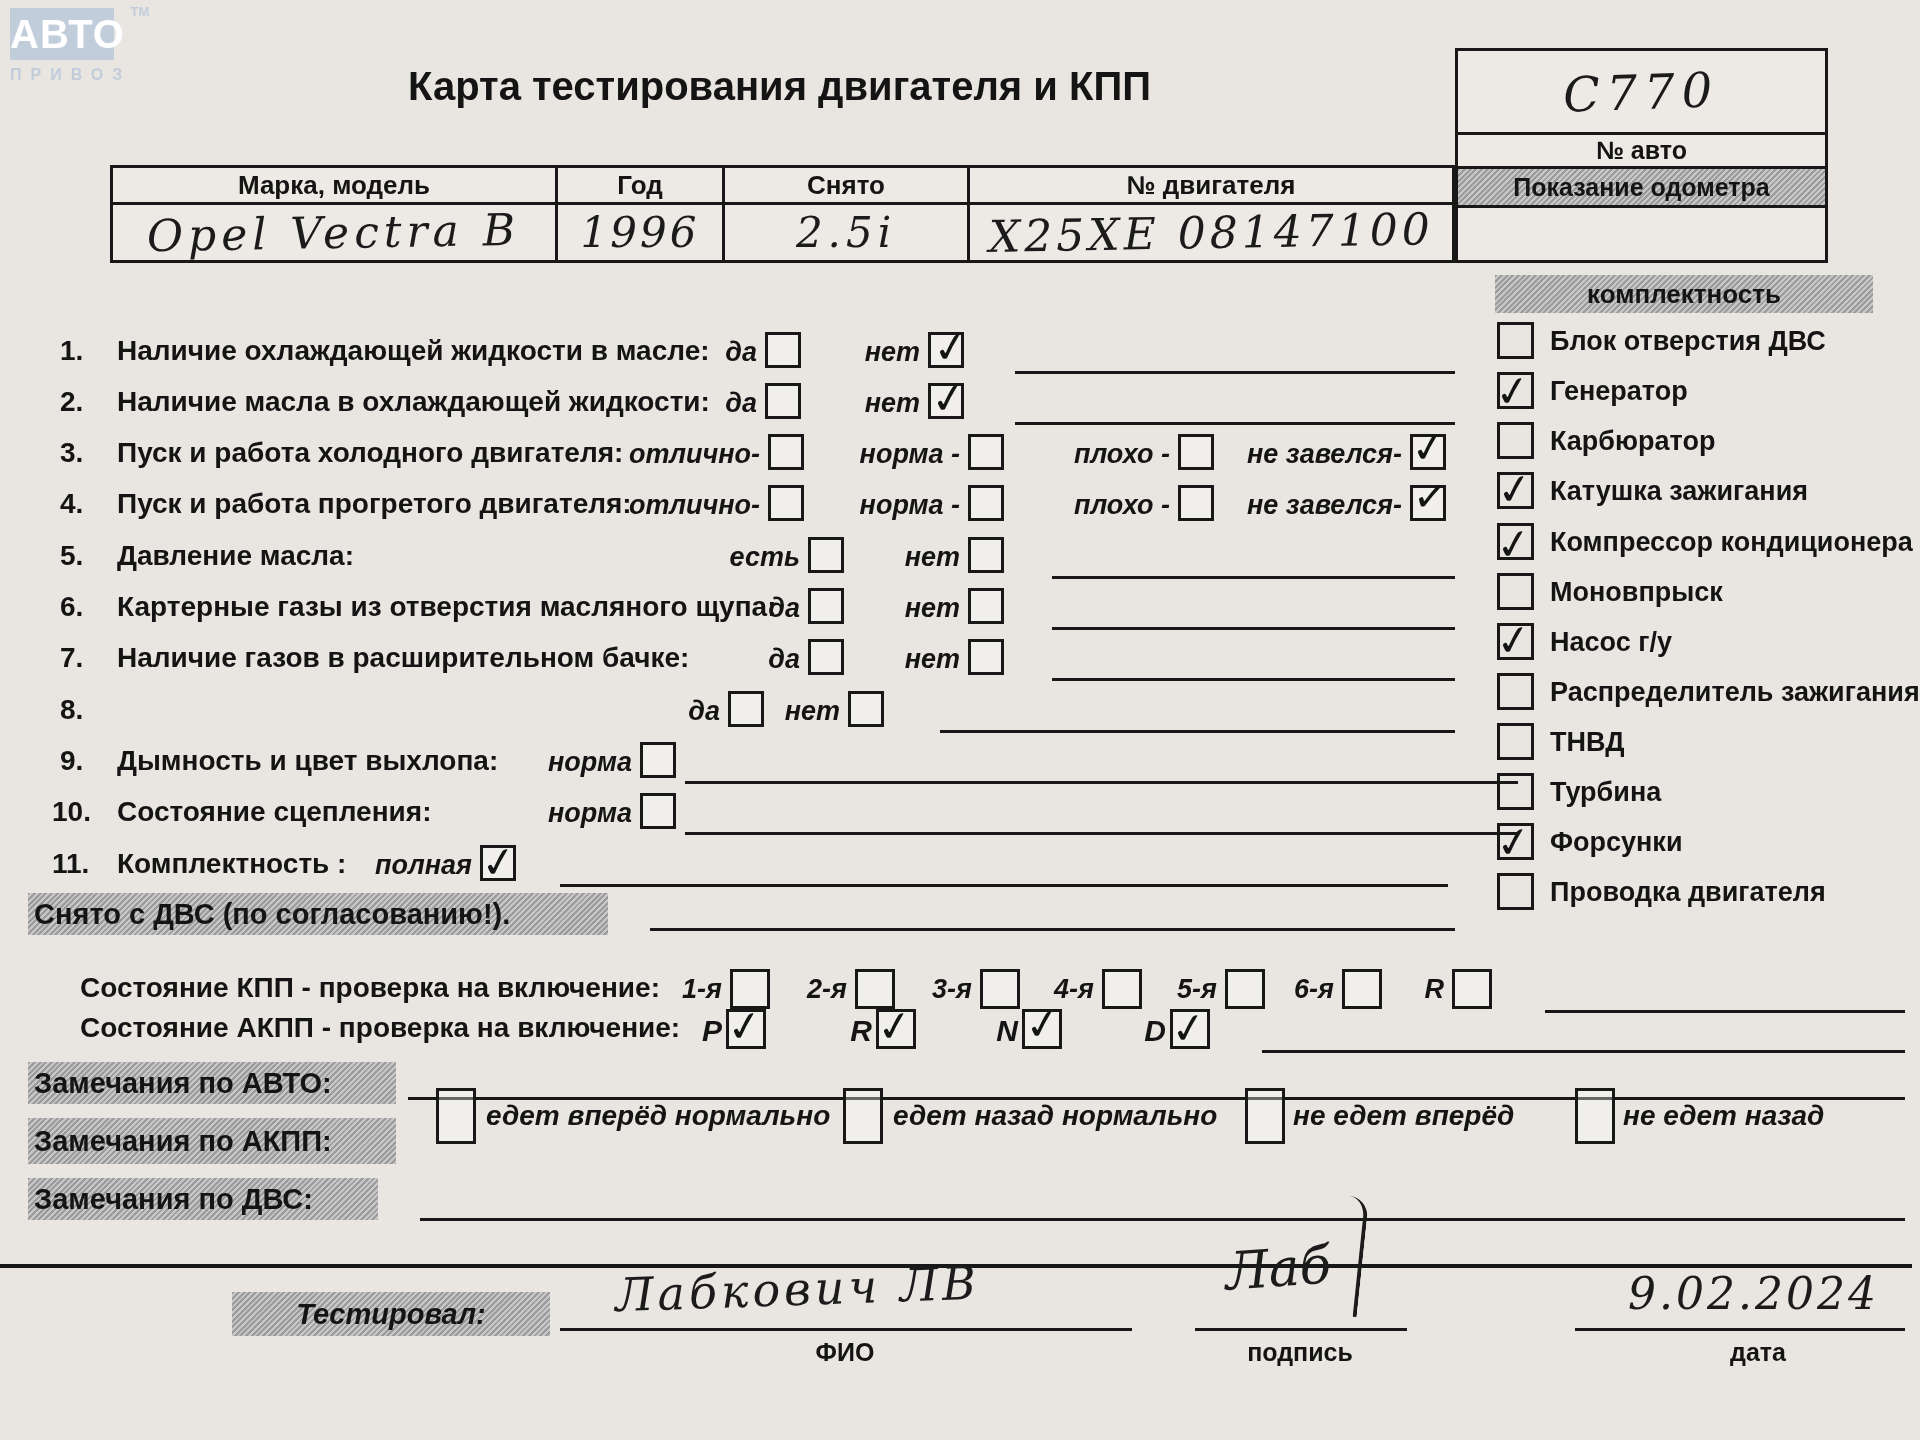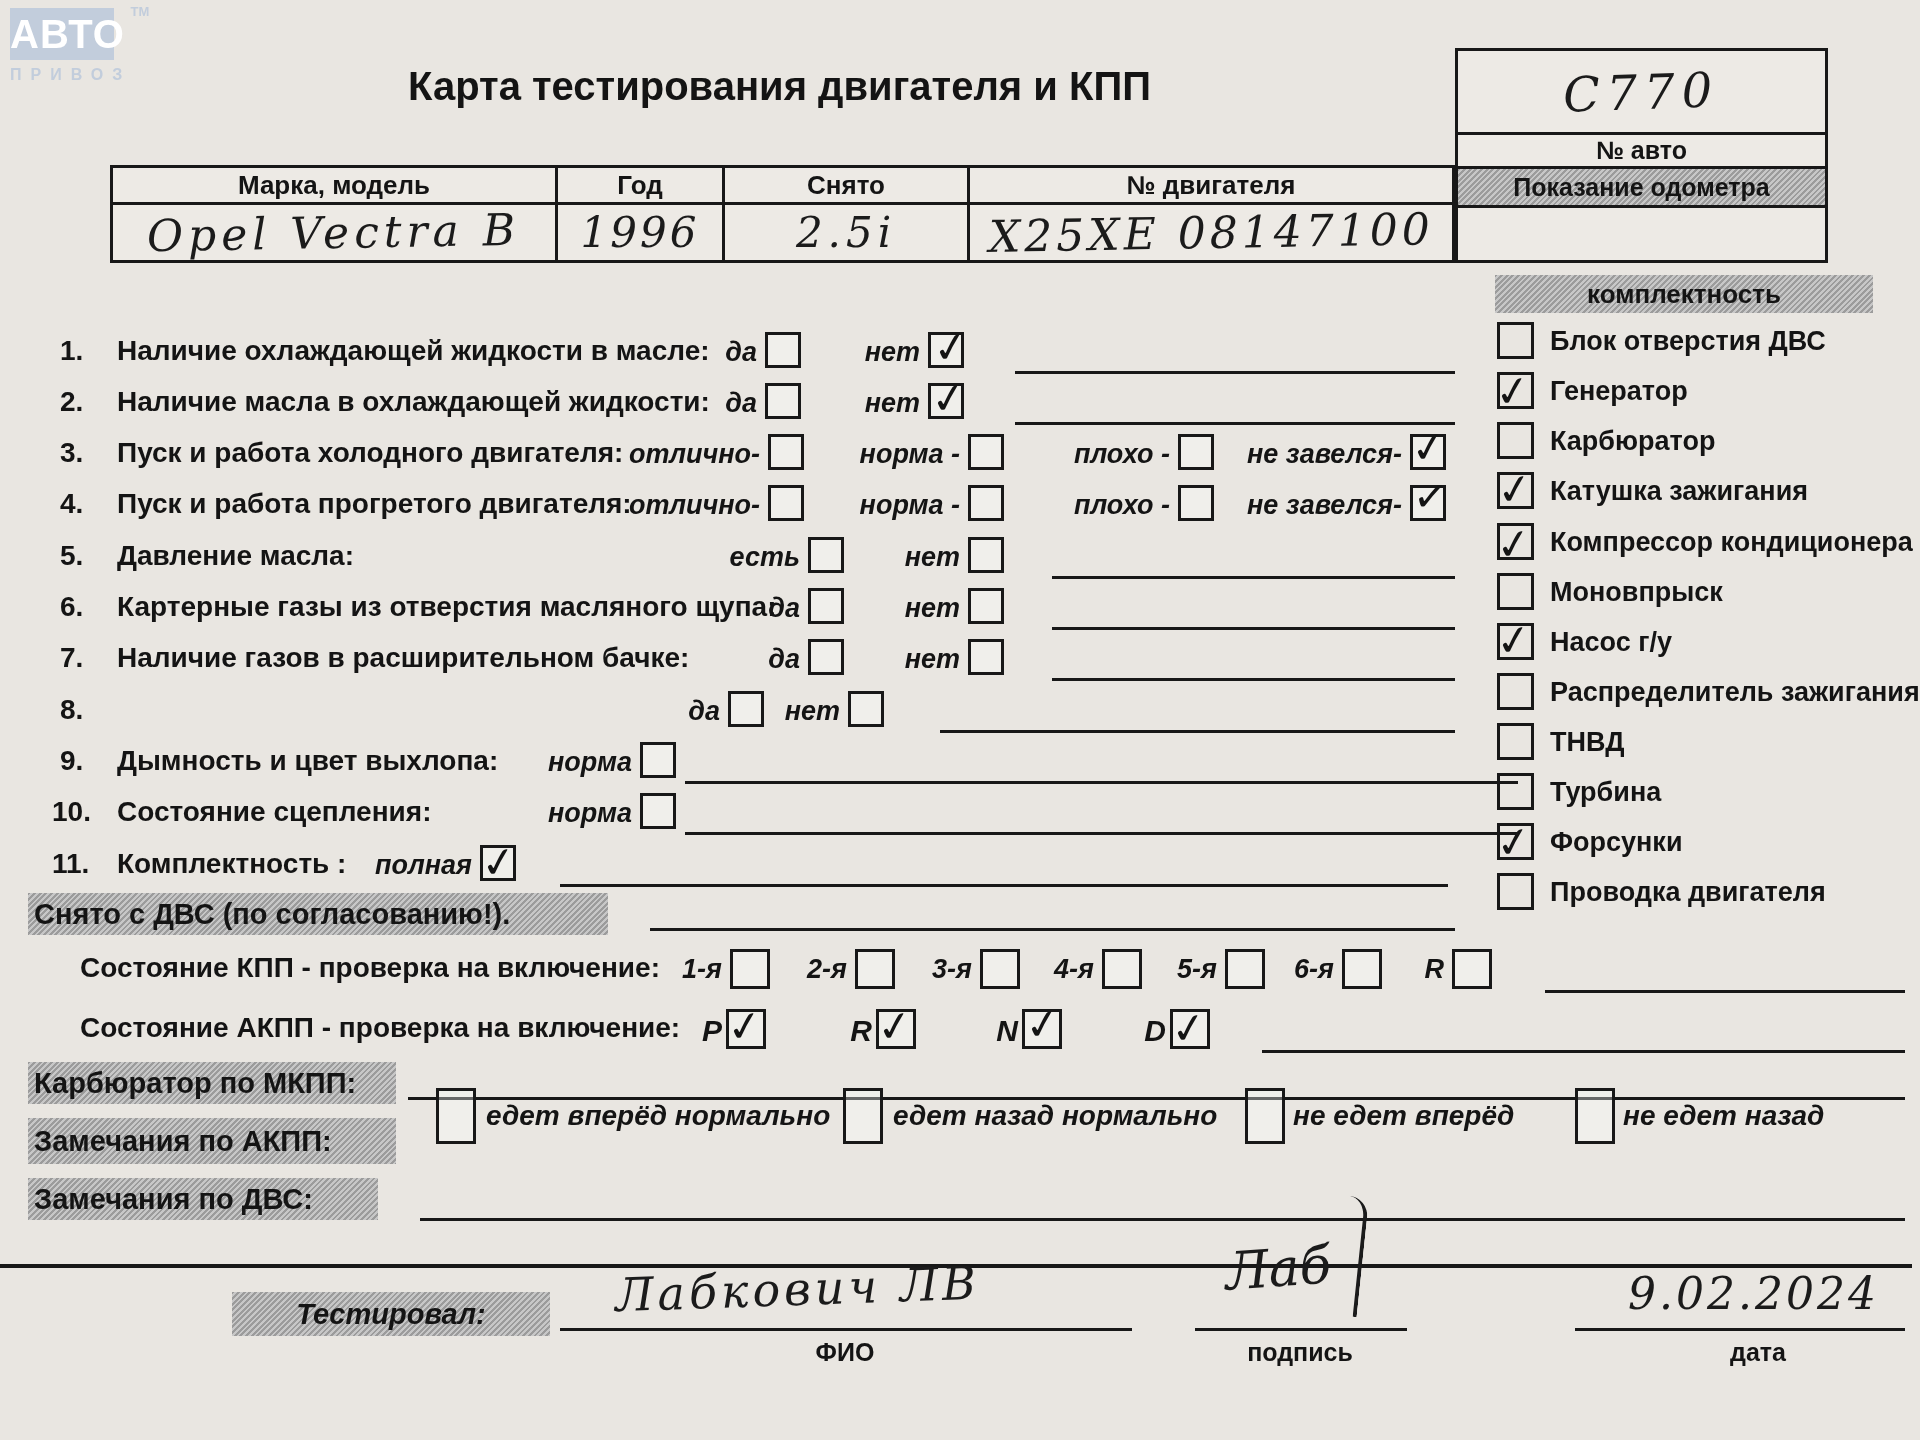--- a/index.html
+++ b/index.html
@@ -348,21 +348,21 @@
     <span class="olab" style="left:472px">полная</span>
     <span class="cb" style="left:480px">
         <i class="mk" style="top:-10px;left:-2px">✓</i>
       </span>
     <span class="uline" style="left:560px;width:888px"></span>
   </div>
 
   <div class="bar shade" style="left:28px;top:893px;width:580px;height:42px;padding-left:6px;font-size:29px">Снято с ДВС (по согласованию!).</div>
   <span class="uline-thin" style="left:650px;top:928px;width:805px"></span>
 
-  <div class="crow" style="top:952px">
+  <div class="crow" style="top:972px">
     <span class="clab" style="left:80px">Состояние КПП - проверка на включение:</span>
     <span class="olab" style="left:722px">1-я</span>
     <span class="cb gb" style="left:730px">
         <i class="mk"></i>
       </span>
     <span class="olab" style="left:847px">2-я</span>
     <span class="cb gb" style="left:855px">
         <i class="mk"></i>
       </span>
     <span class="olab" style="left:972px">3-я</span>
@@ -402,21 +402,21 @@
     <span class="cb gb" style="left:1022px">
         <i class="mk" style="top:-12px;left:0px">✓</i>
       </span>
     <span class="olab akpp-lab" style="left:1166px">D</span>
     <span class="cb gb" style="left:1170px">
         <i class="mk" style="top:-8px;left:-2px">✓</i>
       </span>
     <span class="uline-thin" style="left:1262px;top:38px;width:643px"></span>
   </div>
 
-  <div class="bar shade" style="left:28px;top:1062px;width:368px;height:42px;padding-left:6px;font-size:29px">Карбюратор по МКПП:</div>
+  <div class="bar shade" style="left:28px;top:1062px;width:368px;height:42px;padding-left:6px;font-size:29px">Замечания по АВТО:</div>
   <span class="uline-thin" style="left:408px;top:1097px;width:1497px"></span>
 
   <div class="bar shade" style="left:28px;top:1118px;width:368px;height:46px;padding-left:6px;font-size:29px">Замечания по АКПП:</div>
   <div class="crow" style="top:1094px">
     <span class="tb" style="left:436px">
         <i class="mk"></i>
       </span>
     <span class="iopt" style="left:486px">едет вперёд нормально</span>
     <span class="tb" style="left:843px">
         <i class="mk"></i>

